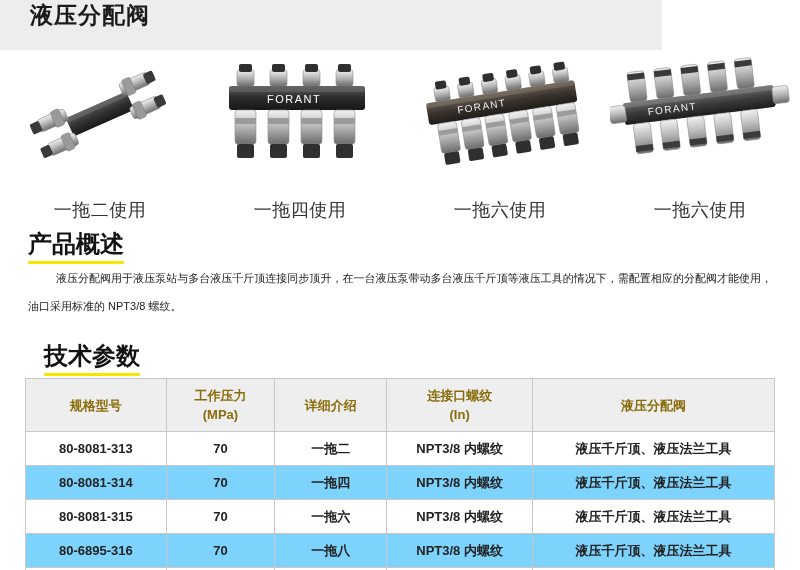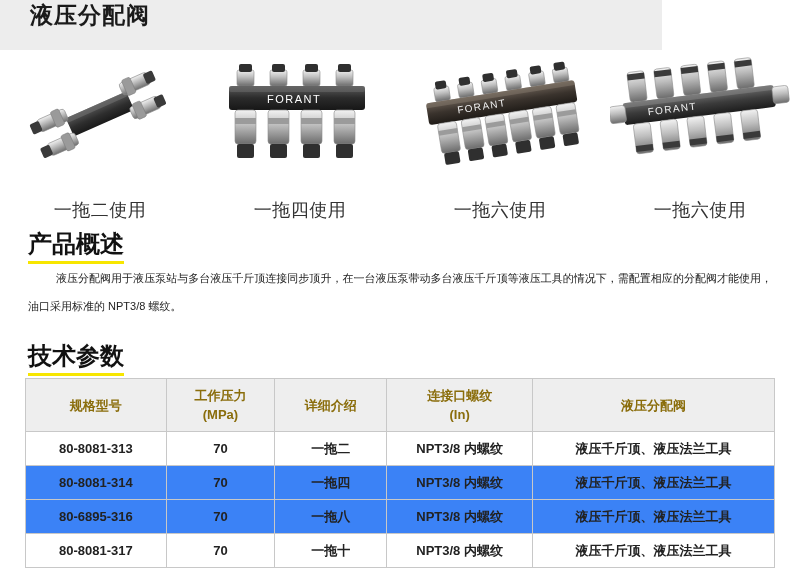--- a/index.html
+++ b/index.html
@@ -78,21 +78,21 @@
     color: #111;
     padding-bottom: 2px;
   }
   .section-head .underline {
     display: block;
     height: 3px;
     background: #f7e600;
     margin-top: 1px;
   }
   #head-overview { top: 228px; }
-  #head-specs { top: 340px; }
+  #head-specs { top: 340px; margin-left: 16px; }
 
   
   .overview-text {
     position: absolute;
     left: 28px;
     top: 264px;
     width: 744px;
     font-size: 11px;
     line-height: 28px;
     color: #222;
@@ -128,21 +128,21 @@
     display: block;
     font-weight: bold;
   }
   .spec-table tbody td {
     height: 31px;
     background: #ffffff;
     font-weight: bold;
     margin-top: 39px;
   }
   .spec-table tbody tr.alt td {
-    background: #3b82f6;
+    background: #7dd3fc;
   }
   .col-model { width: 140px; }
   .col-press { width: 105px; }
   .col-detail { width: 110px; }
   .col-thread { width: 145px; }
   .col-tools { width: 250px; }
 
   
   svg { display: block; }
 </style>
@@ -413,20 +413,27 @@
         <td>NPT3/8 内螺纹</td>
         <td>液压千斤顶、液压法兰工具</td>
       </tr>
       <tr class="alt">
         <td>80-8081-314</td>
         <td>70</td>
         <td>一拖四</td>
         <td>NPT3/8 内螺纹</td>
         <td>液压千斤顶、液压法兰工具</td>
       </tr>
+      <tr>
+        <td>80-8081-315</td>
+        <td>70</td>
+        <td>一拖六</td>
+        <td>NPT3/8 内螺纹</td>
+        <td>液压千斤顶、液压法兰工具</td>
+      </tr>
       <tr class="alt">
         <td>80-6895-316</td>
         <td>70</td>
         <td>一拖八</td>
         <td>NPT3/8 内螺纹</td>
         <td>液压千斤顶、液压法兰工具</td>
       </tr>
       <tr>
         <td>80-8081-317</td>
         <td>70</td>

